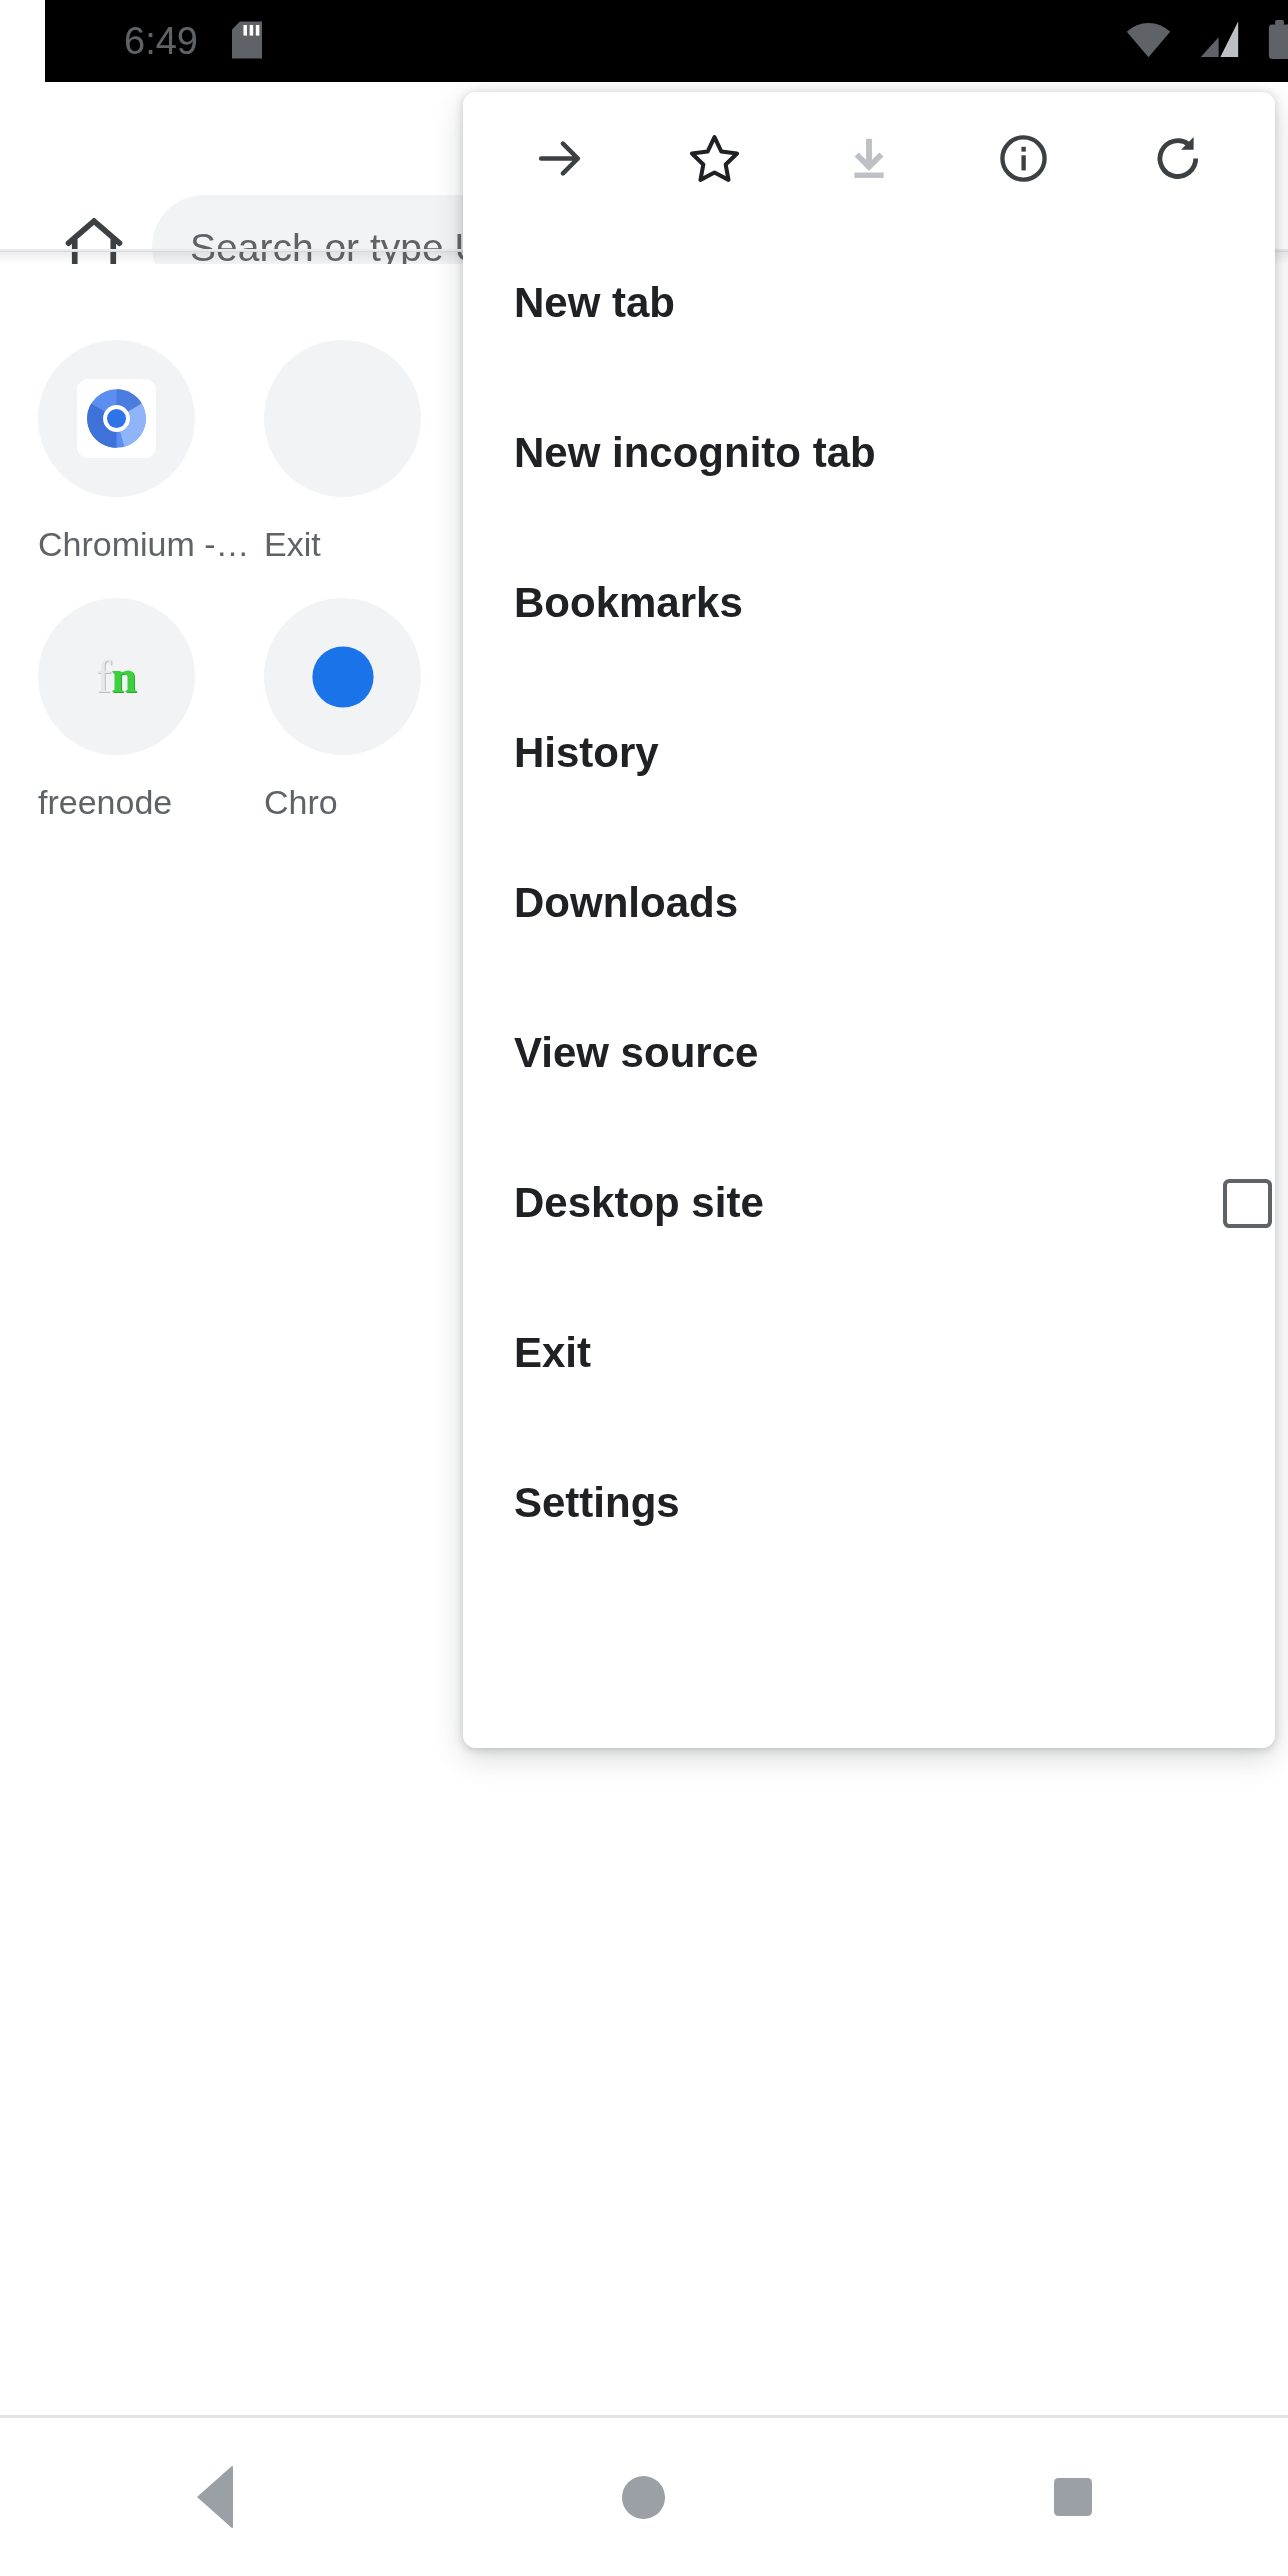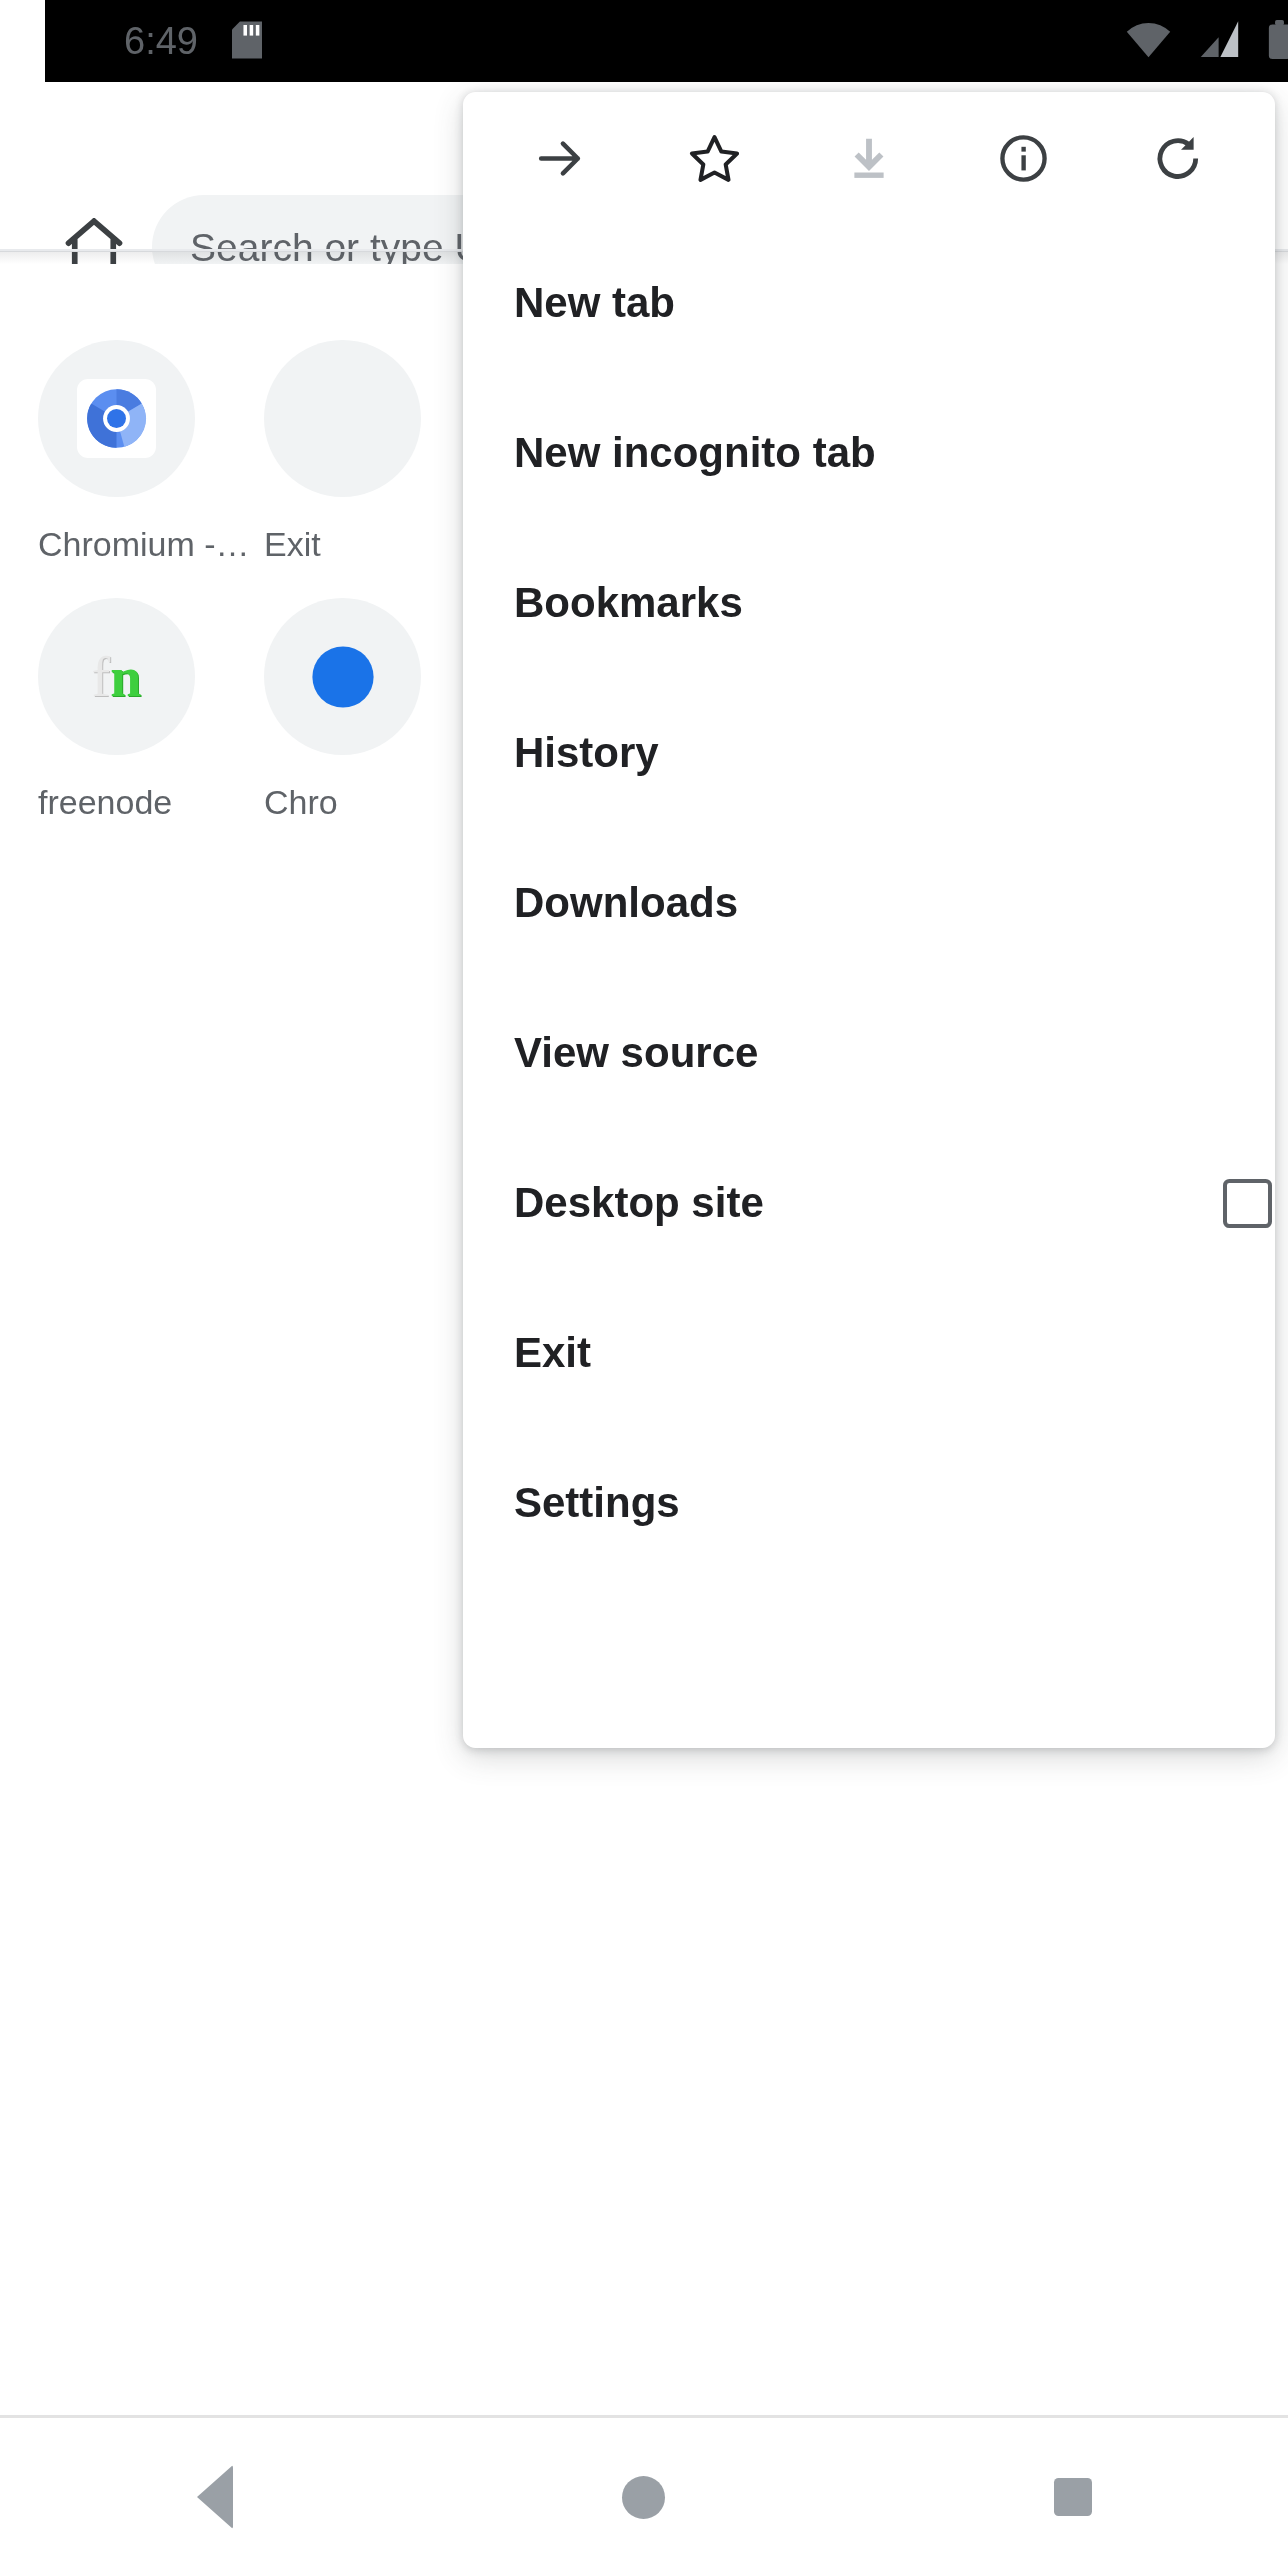--- a/index.html
+++ b/index.html
@@ -63,21 +63,21 @@
   .tile { width:226px; display:flex; flex-direction:column; align-items:flex-start; }
   .tile-icon {
     width:157px; height:157px; border-radius:50%;
     background:#f1f3f4; display:flex; align-items:center; justify-content:center;
     overflow:hidden;
   }
   .tile-label {
     margin-top:28px; font-size:34px; color:#5f6368; line-height:1.15;
     white-space:nowrap; max-width:226px; overflow:hidden; text-align:center;
   }
-  .fn-logo { font-family:"Liberation Serif", serif; font-size:56px; line-height:1; }
+  .fn-logo { font-family:"Liberation Serif", serif; font-size:46px; line-height:1; }
   .fn-f { color:#e8e8e8; text-shadow:0.9px 0.9px 0 #bdbdbd; }
   .fn-n { color:#3ecf3e; font-weight:bold; text-shadow:0.9px 0.9px 0 #2aa82a; }
 
   
   #app-menu {
     position:absolute; left:463px; top:92px; width:812px; height:1656px;
     background:#ffffff; border-radius:12.5px;
     box-shadow:0 1.8px 9px rgba(60,64,67,0.22), 0 9px 30px rgba(60,64,67,0.20);
   }
   #menu-icon-row {

